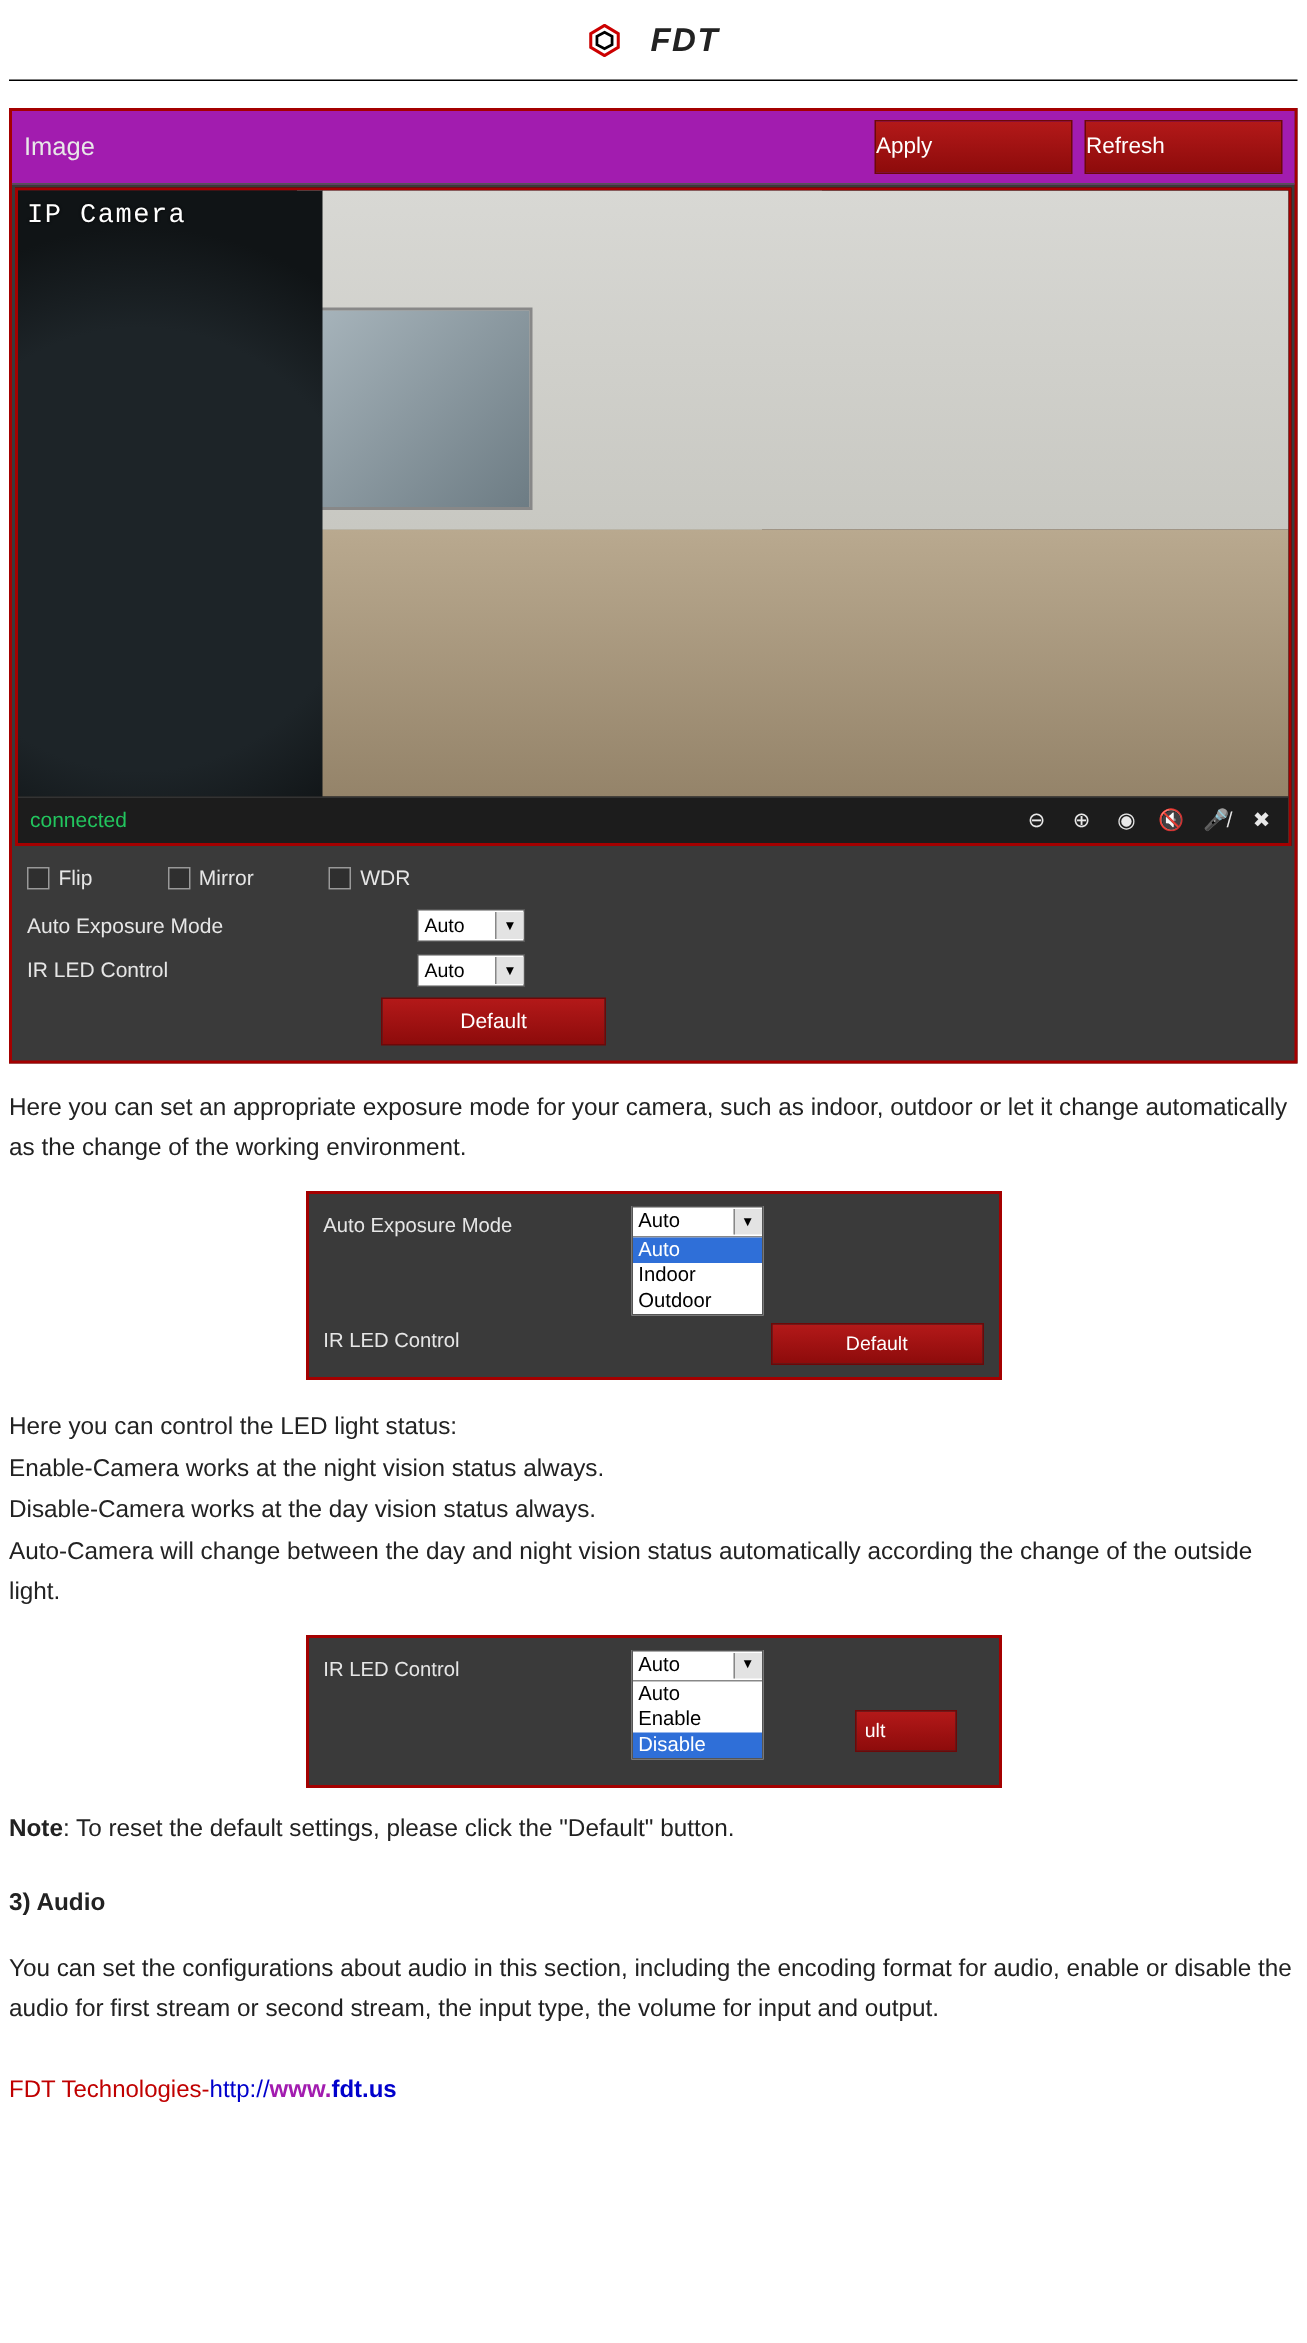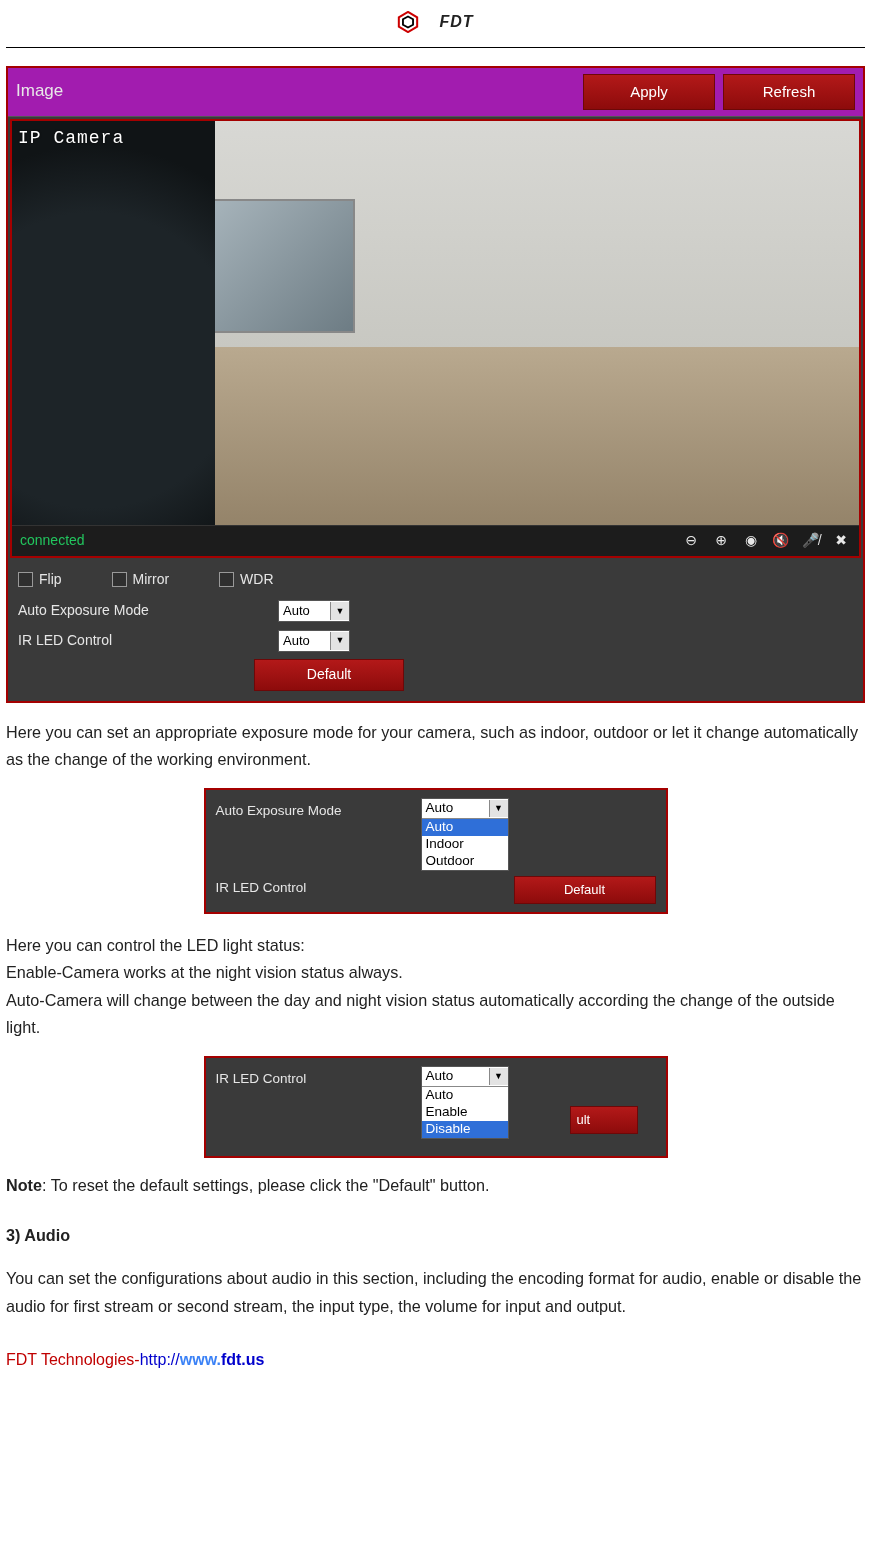--- a/index.html
+++ b/index.html
@@ -18,21 +18,21 @@
     text-align: center;
     border-bottom: 1.5px solid #000;
     padding: 2px 0 6px 0;
     margin-bottom: 18px;
   }
   .brand-logo {
     display: inline-flex;
     align-items: center;
     gap: 20px;
     font-weight: 800;
-    font-size: 16px;
+    font-size: 22px;
     font-style: italic;
     letter-spacing: 1px;
   }
   .brand-logo svg { display:block; }
   .panel-outer {
     border: 2px solid #a40000;
     background: #3a3a3a;
     color: #ddd;
   }
   .panel-header {
@@ -47,21 +47,20 @@
     flex: 1;
     font-size: 17px;
     color: #e8e8e8;
   }
   .redbtn {
     background: linear-gradient(#b31919,#8d0b0b);
     color: #fff;
     border: 1px solid #6d0808;
     padding: 4px 0;
     width: 130px;
-    text-align: center;
     font-size: 15px;
     cursor: pointer;
   }
   .video-area {
     position: relative;
     background: #111;
     height: 435px;
     border: 2px solid #a40000;
     margin: 2px;
     overflow: hidden;
@@ -150,21 +149,21 @@
   }
   .mini-panel.ir{width:440px;padding-bottom:10px;}
   .mini-panel.ir .mini-default{right:28px;bottom:22px;z-index:0;}
   .note b{font-weight:bold;}
   .h3{font-weight:bold;margin-top:22px;}
   .footer{
     margin-top:26px;font-size:16px;
   }
   .footer .red{color:#c00000;}
   .footer .blue{color:#0000cc;}
-  .footer .wblack{color:#3b82f6;font-weight:bold;}
+  .footer .wblack{color:#a21caf;font-weight:bold;}
 </style>
 </head>
 <body>
 
 <div class="page">
 
   <div class="brand-bar">
     <span class="brand-logo">
       <svg width="22" height="22" viewBox="0 0 24 24">
         <polygon points="12,1 22,7 22,17 12,23 2,17 2,7" fill="none" stroke="#c00" stroke-width="2.2"></polygon>
@@ -255,20 +254,21 @@
       </div>
     </div>
     <div class="mini-row">
       <div class="mini-label">IR LED Control</div>
     </div>
     <div class="mini-default">Default</div>
   </div>
 
   <p class="bodytext" style="margin-top:18px;margin-bottom:0;">Here you can control the LED light status:</p>
   <p style="margin:0;">Enable-Camera works at the night vision status always.</p>
+  <p style="margin:0;">Disable-Camera works at the day vision status always.</p>
   <p style="margin:0;">Auto-Camera will change between the day and night vision status automatically according the change of the outside light.</p>
 
   <div class="mini-panel ir" style="height:80px;">
     <div class="mini-row">
       <div class="mini-label">IR LED Control</div>
       <div style="position:relative;">
         <div class="dropdown-open" style="z-index:2;position:relative;">
           <div class="topline">
             <div class="val">Auto</div>
             <div class="arrow">▼</div>

